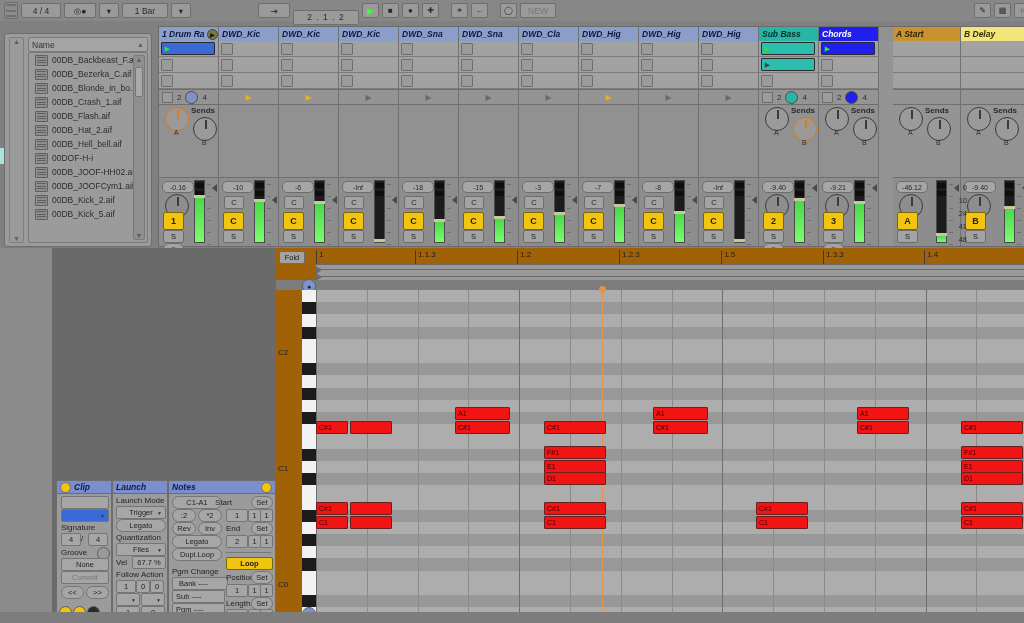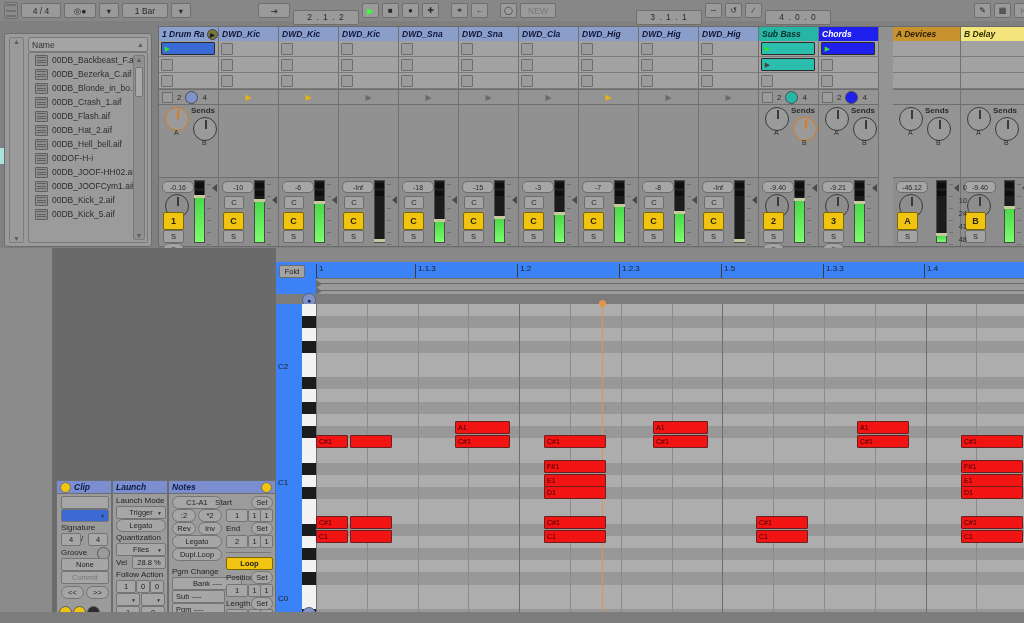--- a/index.html
+++ b/index.html
@@ -109,21 +109,21 @@
   .circ{width:9px;height:9px;border-radius:50%;background:#f0c410;border:1px solid #6d6d6d;}
   .fld{position:absolute;background:#a6a6a6;border:1px solid #757575;border-radius:2px;
     display:flex;align-items:center;justify-content:center;font-size:7.5px;color:#222;}
   .fld.sel{background:#3b69d6;}
   .fld.round{border-radius:7px;}
   .fld.yellow{background:#f0c410;border-color:#7d6703;font-weight:bold;}
   .lbl{position:absolute;font-size:8px;color:#242424;}
   .dd:after{content:"\25BC";position:absolute;right:3px;font-size:5px;color:#333;}
   .bdot{position:absolute;width:11px;height:11px;border-radius:50%;border:1px solid #5b5b5b;}
 
-  .roll{position:absolute;left:224px;top:0;right:0;bottom:0;background:#3b82f6;margin-top:14px;}
+  .roll{position:absolute;left:224px;top:0;right:0;bottom:0;background:#a16207;}
   .fold{position:absolute;left:3px;top:3px;width:24px;height:11px;background:#a3a3a3;border:1px solid #6d6d6d;
     border-radius:2px;display:flex;align-items:center;justify-content:center;font-size:7.5px;}
   .ruler{position:absolute;left:40px;right:0;top:2px;height:14px;color:#1e1e1e;font-size:8px;}
   .ruler .tick{position:absolute;top:0;height:14px;border-left:1px solid #3c3c3c;padding-left:2px;}
   .loopbar{position:absolute;left:40px;right:0;top:16px;height:16px;background:#9a9a9a;border-top:1px solid #6a6a6a;border-bottom:1px solid #6a6a6a;}
   .lpln{position:absolute;left:0;right:0;height:1px;background:#6a6a6a;}
   .lpmk{position:absolute;left:0;width:0;height:0;border-top:4px solid transparent;border-bottom:4px solid transparent;border-left:6px solid #6a6a6a;}
   .topstrip{position:absolute;left:0;right:0;top:32px;height:10px;background:#7c7c7c;}
   .keybed{position:absolute;left:26px;top:42px;width:14px;bottom:0;background:#fff;}
   .key{position:absolute;left:0;width:14px;}
@@ -172,27 +172,20 @@
       <div class="btn-sq">●</div>
       <div class="btn-sq">✚</div>
       <div style="width:6px"></div>
       <div class="btn-sq">⚭</div>
       <div class="btn-sq">←</div>
       <div style="width:6px"></div>
       <div class="btn-sq">◯</div>
       <div class="tb-box" style="width:26px;color:#777">NEW</div>
     </div>
 
-    <div class="tb-group" style="left:636px;">
-      <div class="tb-box pos-display">3 . 1 . 1</div>
-      <div class="btn-sq">∼</div>
-      <div class="btn-sq">↺</div>
-      <div class="btn-sq">∕</div>
-      <div class="tb-box pos-display">4 . 0 . 0</div>
-    </div>
 
     <div class="tb-group" style="left:974px;">
       <div class="btn-sq">✎</div>
       <div class="btn-sq">▦</div>
       <div class="tb-box" style="width:14px;color:#777">KE</div>
     </div>
   </div>
 
   <div class="swatch"></div>
   <div class="browser">
@@ -795,21 +788,21 @@
             <i style="top:64px"></i>
           </div>
           <div class="ptr" style="top:6px"></div>
         </div>
       </div>
       <div class="drop-area" style="left: 720px; width: 184px;">
         <span>Drop Files and Devices Here</span>
       </div>
       <div class="trk" style="left: 734px; width: 68px;">
         <div class="trk-name ret-a">
-          <span>A Devices</span>
+          <span>A Start</span>
         </div>
         <div class="slot" style="top: 14px;"></div>
         <div class="slot" style="top: 30px;"></div>
         <div class="slot" style="top: 46px;"></div>
         <div class="row-scene" style="top: 62px; background: rgb(148, 148, 148);"></div>
         <div class="sends" style="top: 78px;">
           <div class="knob" style="left:6px;top:2px"></div>
           <div class="knob-l" style="left:15px;top:24px">A</div>
           <div class="sends-lbl" style="left:32px;top:1px">Sends</div>
           <div class="knob" style="left:34px;top:12px"></div>
@@ -911,21 +904,21 @@
       <div class="panel" style="left:60px;top:232px;width:54px;height:135px;">
         <div class="panel-hd">
           <span>Launch</span>
         </div>
         <div class="lbl" style="left:3px;top:15px">Launch Mode</div>
         <div class="fld dd" style="left:3px;top:25px;width:48px;height:11px">Trigger</div>
         <div class="fld round" style="left:3px;top:38px;width:48px;height:11px">Legato</div>
         <div class="lbl" style="left:3px;top:52px">Quantization</div>
         <div class="fld dd" style="left:3px;top:62px;width:48px;height:11px">Files</div>
         <div class="lbl" style="left:3px;top:77px">Vel</div>
-        <div class="fld" style="left:19px;top:75px;width:32px;height:11px">28.8 %</div>
+        <div class="fld" style="left:19px;top:75px;width:32px;height:11px">67.7 %</div>
         <div class="lbl" style="left:3px;top:89px">Follow Action</div>
         <div class="fld" style="left:3px;top:99px;width:18px;height:11px">1</div>
         <div class="fld" style="left:23px;top:99px;width:12px;height:11px">0</div>
         <div class="fld" style="left:37px;top:99px;width:12px;height:11px">0</div>
         <div class="fld dd" style="left:3px;top:112px;width:22px;height:11px"></div>
         <div class="fld dd" style="left:28px;top:112px;width:22px;height:11px"></div>
         <div class="fld" style="left:3px;top:125px;width:22px;height:11px">1</div>
         <div class="fld" style="left:28px;top:125px;width:22px;height:11px">0</div>
       </div>
 
@@ -935,21 +928,21 @@
           <span class="circ" style="position:absolute;right:3px"></span>
         </div>
         <div class="fld round" style="left:3px;top:15px;width:48px;height:11px">C1-A1</div>
         <div class="fld round" style="left:3px;top:28px;width:22px;height:11px">:2</div>
         <div class="fld round" style="left:29px;top:28px;width:22px;height:11px">*2</div>
         <div class="fld round" style="left:3px;top:41px;width:22px;height:11px">Rev</div>
         <div class="fld round" style="left:29px;top:41px;width:22px;height:11px">Inv</div>
         <div class="fld round" style="left:3px;top:54px;width:48px;height:11px">Legato</div>
         <div class="fld round" style="left:3px;top:67px;width:48px;height:11px">Dupl.Loop</div>
         <div class="lbl" style="left:3px;top:86px">Pgm Change</div>
-        <div class="fld" style="left:3px;top:96px;width:48px;height:11px;justify-content:flex-start;padding-left:20px">Bank ----</div>
+        <div class="fld" style="left:3px;top:96px;width:48px;height:11px;justify-content:flex-start;padding-left:6px">Bank ----</div>
         <div class="fld" style="left:3px;top:109px;width:48px;height:11px;justify-content:flex-start;padding-left:3px">Sub ----</div>
         <div class="fld" style="left:3px;top:122px;width:48px;height:11px;justify-content:flex-start;padding-left:3px">Pgm ----</div>
 
         <div class="lbl" style="left:46px;top:17px">Start</div>
         <div class="fld round" style="left:82px;top:15px;width:20px;height:11px">Set</div>
         <div class="fld" style="left:57px;top:28px;width:20px;height:11px">1</div>
         <div class="fld" style="left:79px;top:28px;width:11px;height:11px">1</div>
         <div class="fld" style="left:91px;top:28px;width:11px;height:11px">1</div>
         <div class="lbl" style="left:57px;top:43px">End</div>
         <div class="fld round" style="left:82px;top:41px;width:20px;height:11px">Set</div>

